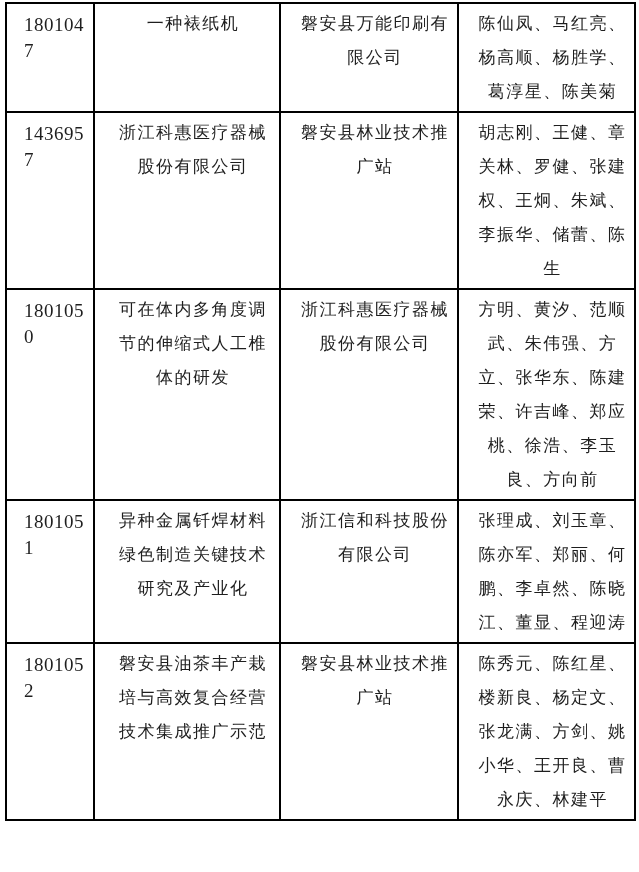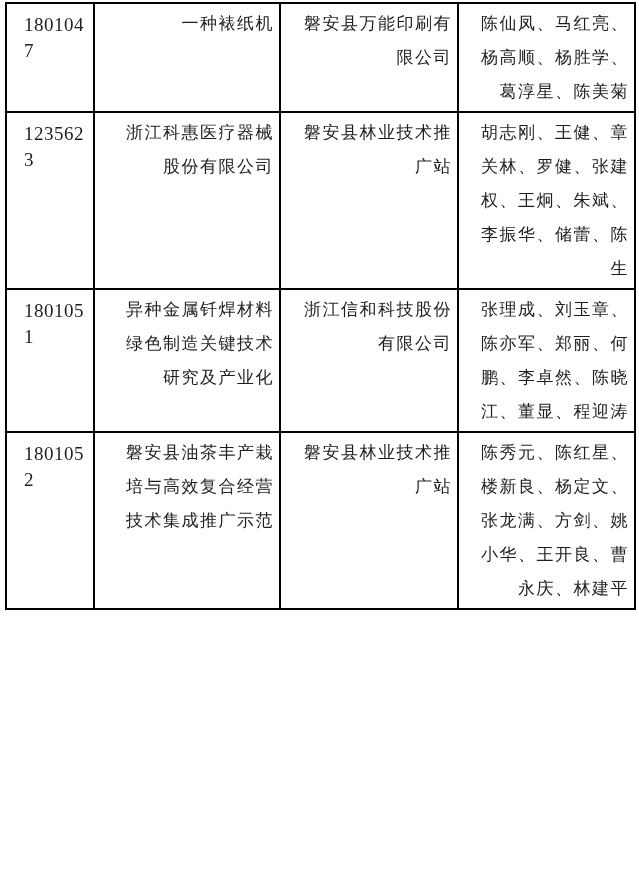--- a/index.html
+++ b/index.html
@@ -33,45 +33,51 @@
     font-size: 19px;
     line-height: 26px;
     letter-spacing: 0.5px;
     padding: 8px 4px 2px 17px;
   }
   td.cell-text {
     font-size: 17px;
     line-height: 34px;
     letter-spacing: 1.5px;
     padding: 3px 5px 2px 17px;
-    text-align: right;
+    text-align: center;
   }
 </style>
 </head>
 <body>
 
 <table class="doc-table">
   <colgroup>
     <col style="width:88px">
     <col style="width:186px">
     <col style="width:178px">
     <col style="width:177px">
   </colgroup>
   <tbody>
     <tr>
       <td class="cell-id">1801047</td>
       <td class="cell-text">一种裱纸机</td>
       <td class="cell-text">磐安县万能印刷有限公司</td>
       <td class="cell-text">陈仙凤、马红亮、杨高顺、杨胜学、葛淳星、陈美菊</td>
     </tr>
     <tr>
-      <td class="cell-id">1235623</td>
+      <td class="cell-id">1436957</td>
       <td class="cell-text">浙江科惠医疗器械股份有限公司</td>
       <td class="cell-text">磐安县林业技术推广站</td>
       <td class="cell-text">胡志刚、王健、章关林、罗健、张建权、王炯、朱斌、李振华、储蕾、陈生</td>
+    </tr>
+    <tr>
+      <td class="cell-id">1801050</td>
+      <td class="cell-text">可在体内多角度调节的伸缩式人工椎体的研发</td>
+      <td class="cell-text">浙江科惠医疗器械股份有限公司</td>
+      <td class="cell-text">方明、黄汐、范顺武、朱伟强、方立、张华东、陈建荣、许吉峰、郑应桃、徐浩、李玉良、方向前</td>
     </tr>
     <tr>
       <td class="cell-id">1801051</td>
       <td class="cell-text">异种金属钎焊材料绿色制造关键技术研究及产业化</td>
       <td class="cell-text">浙江信和科技股份有限公司</td>
       <td class="cell-text">张理成、刘玉章、陈亦军、郑丽、何鹏、李卓然、陈晓江、董显、程迎涛</td>
     </tr>
     <tr>
       <td class="cell-id">1801052</td>
       <td class="cell-text">磐安县油茶丰产栽培与高效复合经营技术集成推广示范</td>

